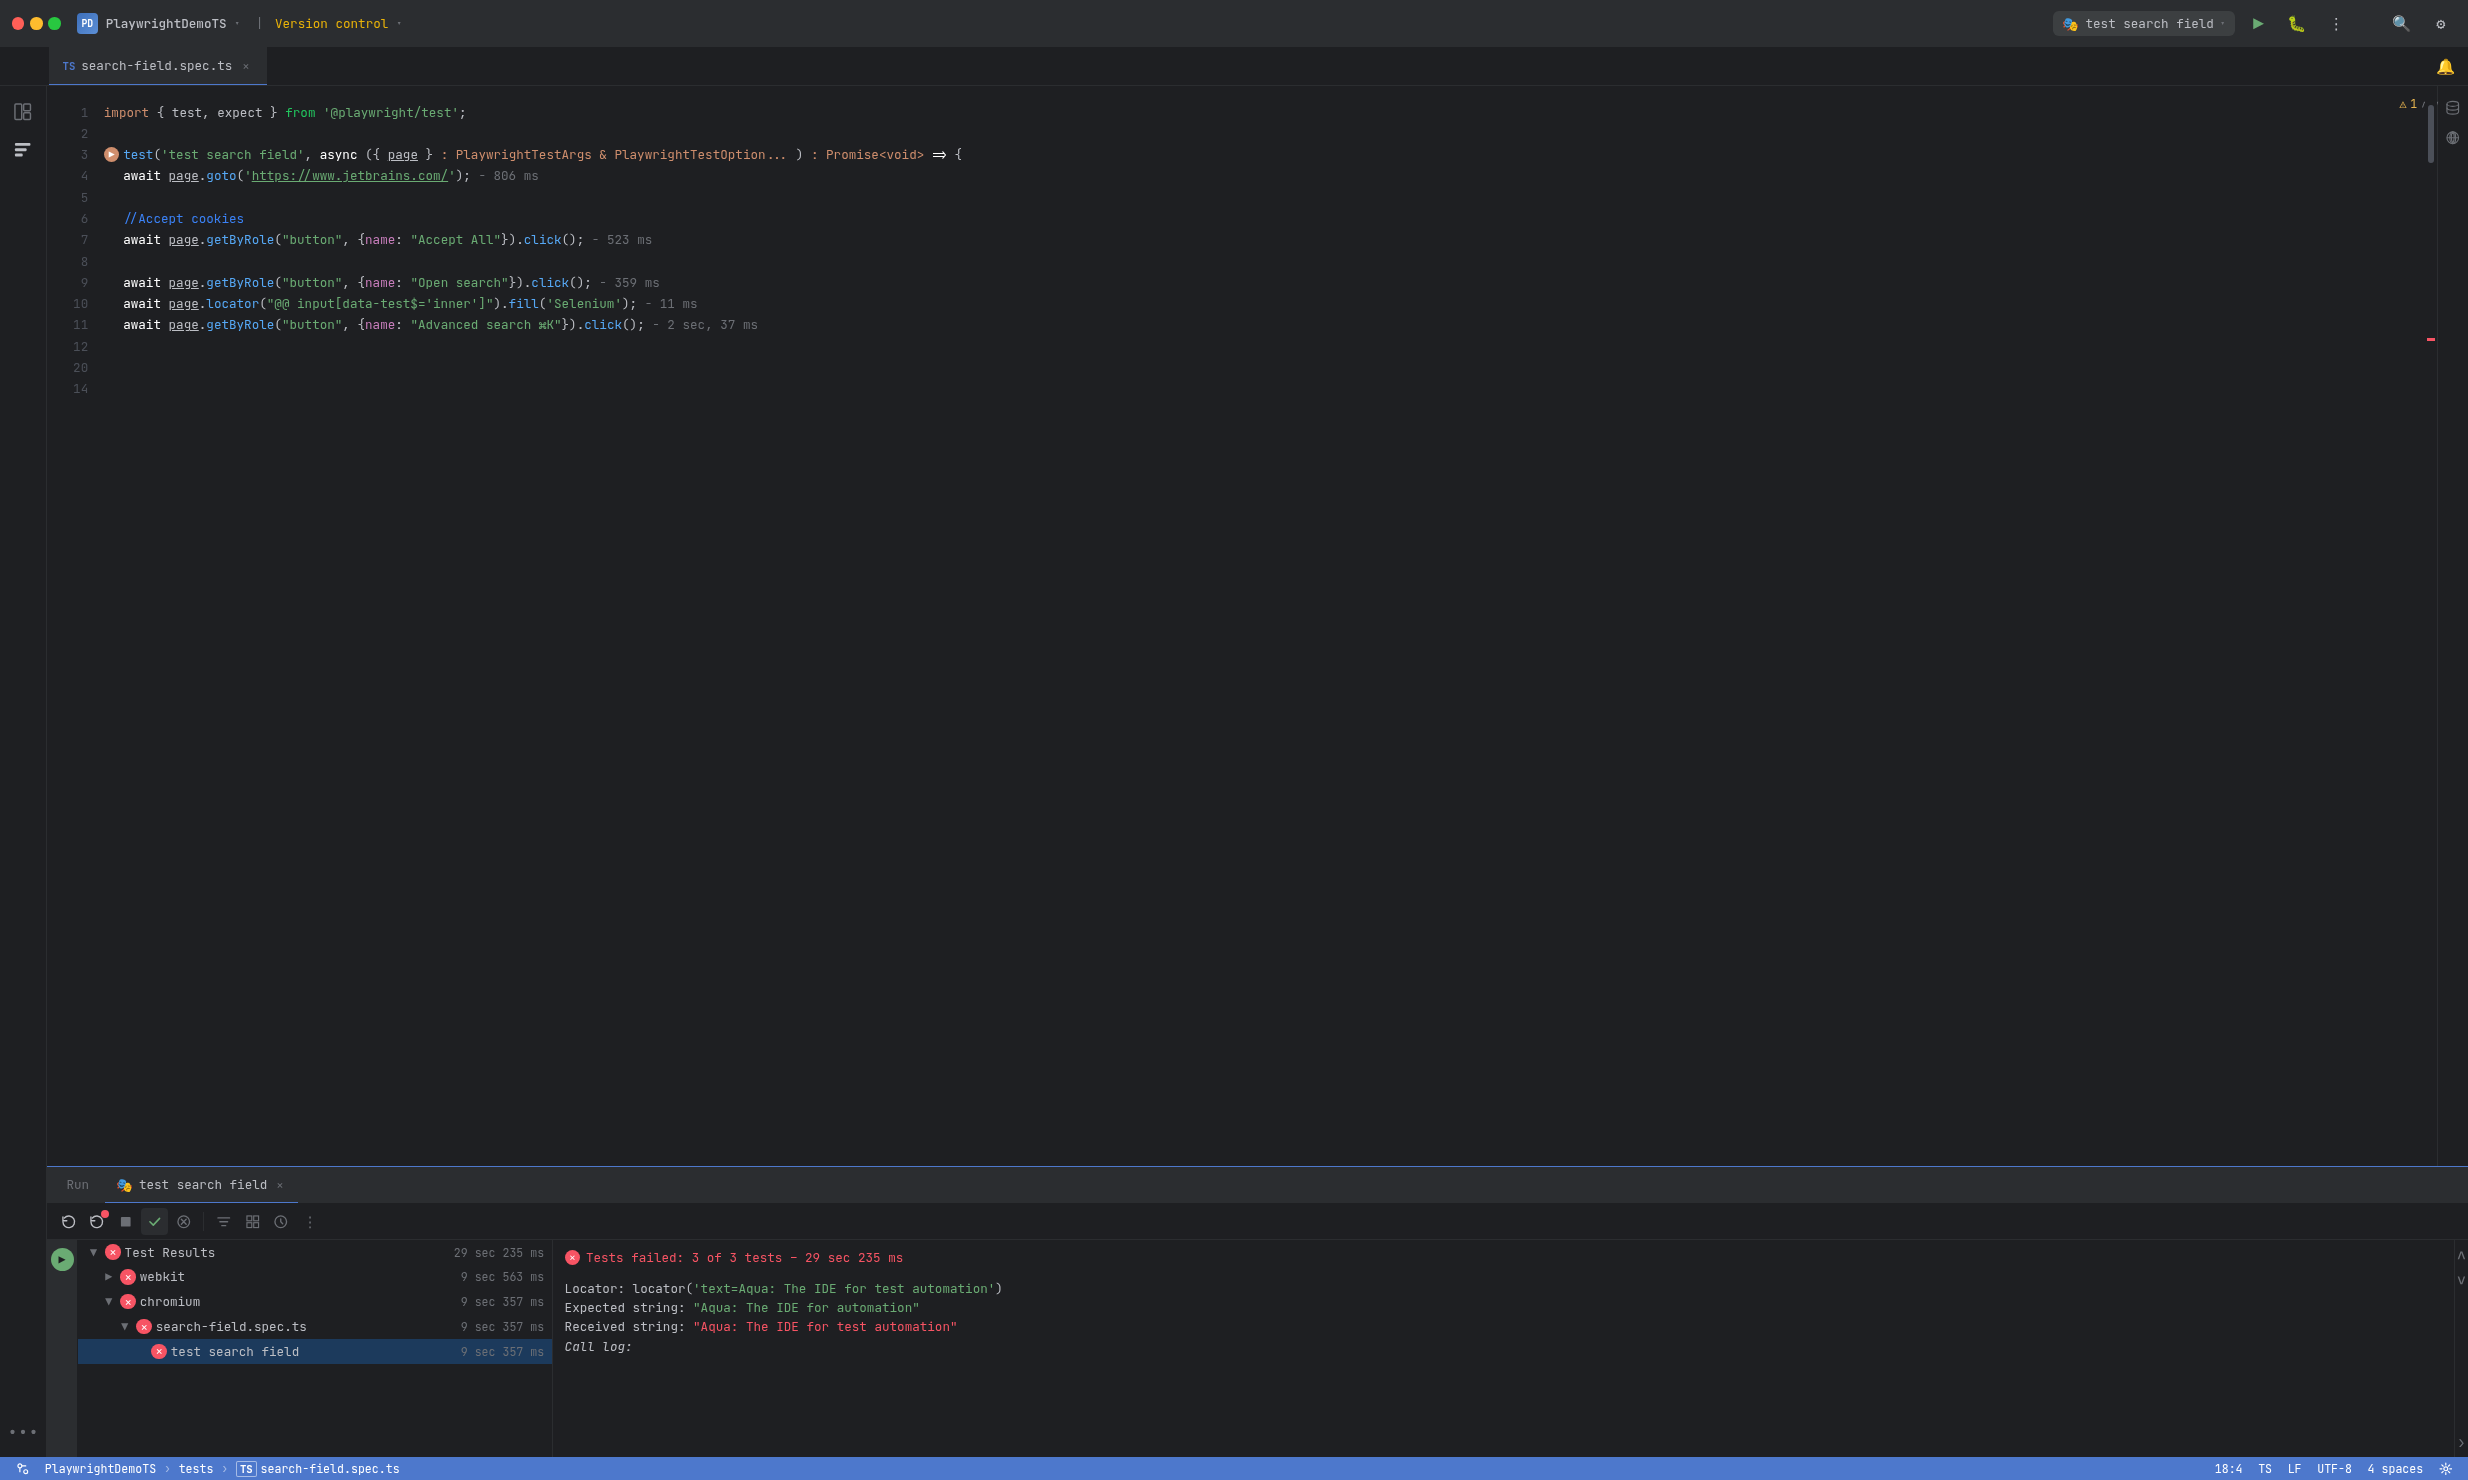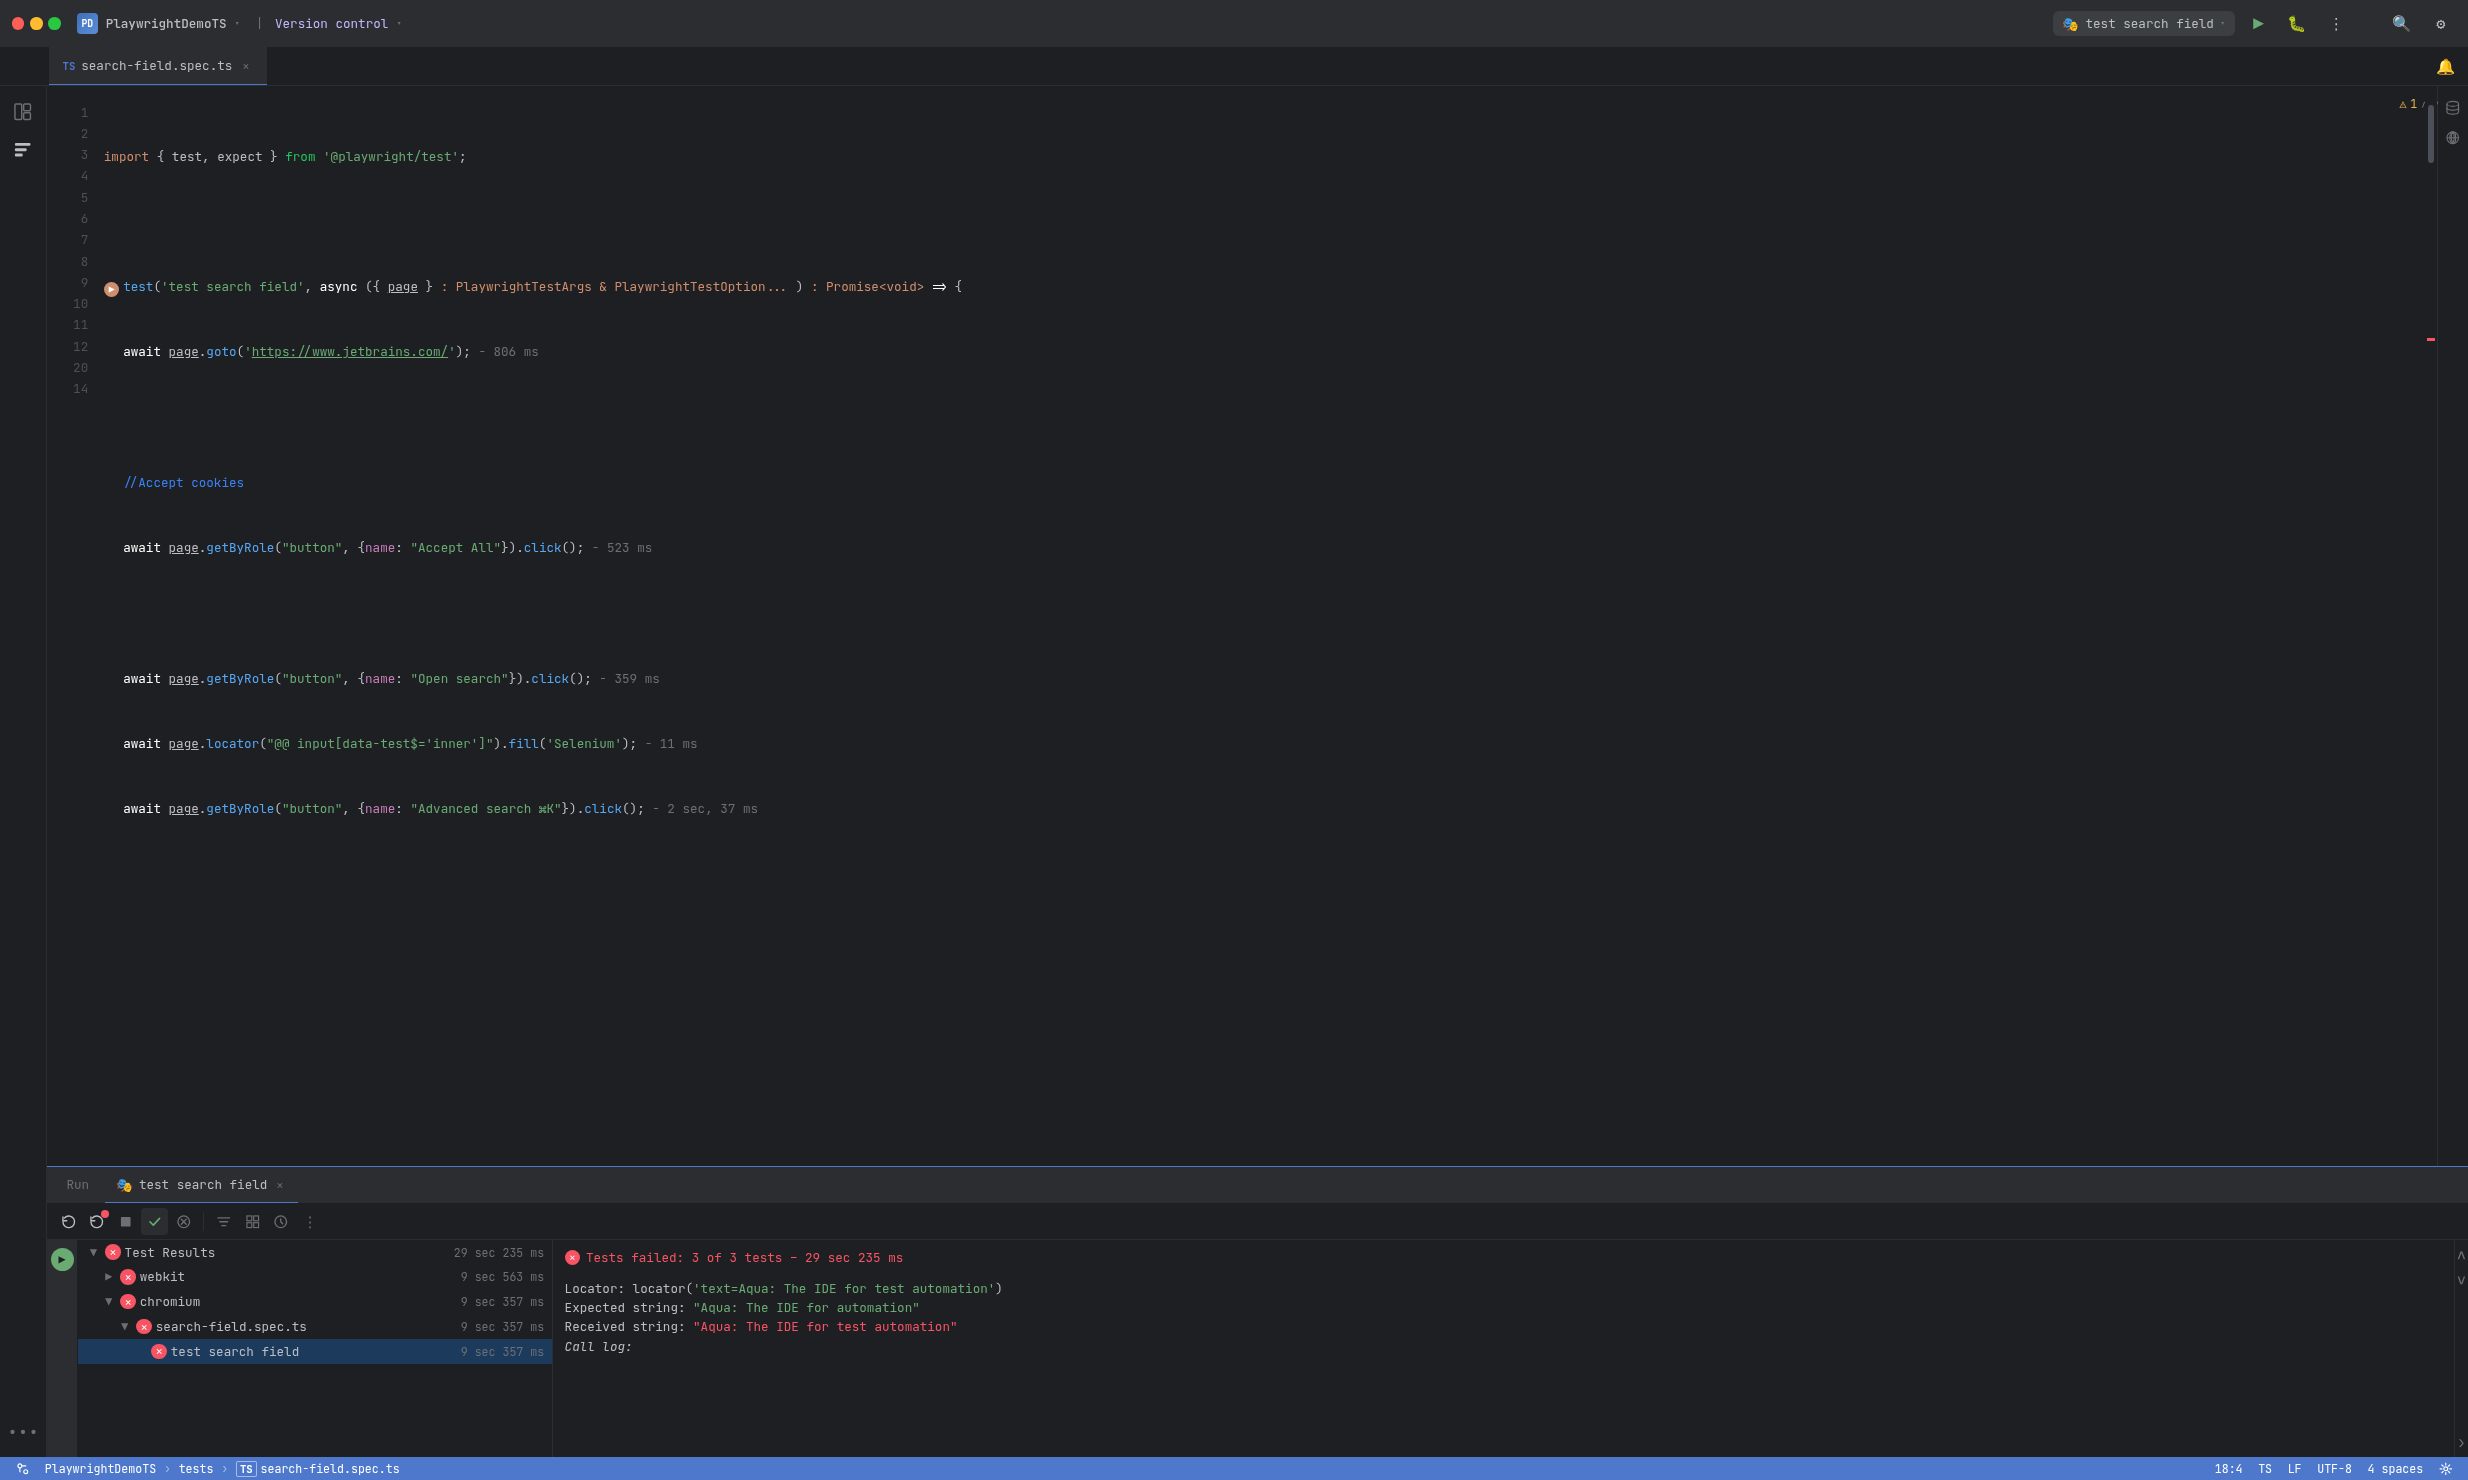--- a/index.html
+++ b/index.html
@@ -42,21 +42,21 @@
       color: #fff; font-weight: bold; font-size: 9.7px;
       flex-shrink: 0;
     }
     .title-app-name {
       color: #bcbec4; font-size: 12.6px; font-weight: 500;
     }
     .title-dropdown-arrow {
       color: #6c6f75; font-size: 9.7px; margin-right: 3.9px;
     }
     .title-separator { color: #6c6f75; margin: 0 3.9px; }
-    .title-vc { color: #c4b5fd; font-size: 12.6px; }
+    .title-vc { color: #eab308; font-size: 12.6px; }
 
     .title-spacer { flex: 1; }
 
     .title-run-config {
       display: flex; align-items: center; gap: 5.8px;
       background: #3c3f41; border-radius: 5.8px;
       padding: 3.9px 9.7px;
       cursor: pointer;
     }
     .run-config-icon { font-size: 13.6px; }
@@ -175,25 +175,24 @@
     .code-content {
       flex: 1;
       padding: 15.5px 0 0 7.8px;
       overflow: auto;
       line-height: 21.3px;
       font-size: 12.6px;
     }
 
     .code-line {
       display: flex;
-      align-items: flex-end;
+      align-items: center;
       min-height: 21.3px;
       white-space: pre;
       position: relative;
-      margin-top: 44px;
     }
 
     
     .scrollbar-track {
       width: 11.6px;
       background: #1e1f22;
       flex-shrink: 0;
       position: relative;
     }
     .scrollbar-thumb {

